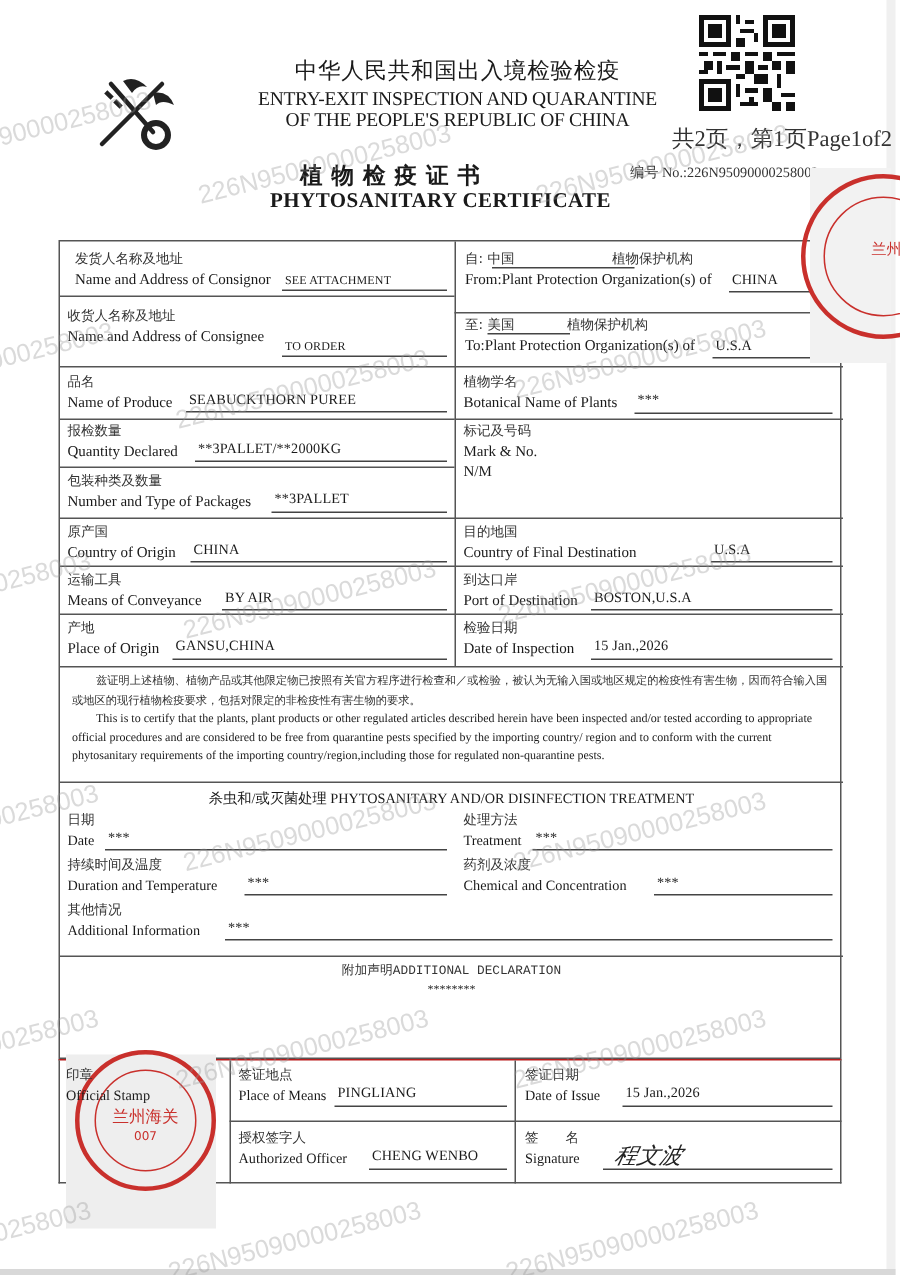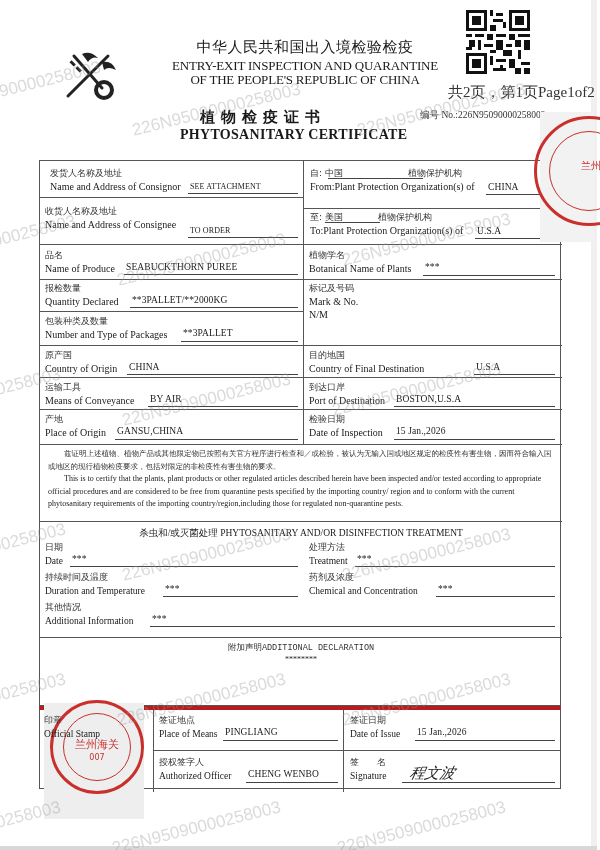--- a/index.html
+++ b/index.html
@@ -284,21 +284,21 @@
     </div>
     <div class="val" style="left:112px; top:453px;">***</div>
     <div class="uline" style="left:110px; width:405px; top:465px;"></div>
 
     <div class="cell" style="left:0; width:522px; top:480px; text-align:center; font-size:9.5px;">
       <span class="cn" style="display:inline; font-size:8.5px;font-family:Liberation Mono, monospace;">附加声明ADDITIONAL DECLARATION</span>
     </div>
     <div class="cell" style="left:0; width:522px; top:492px; text-align:center; font-size:8px;">********</div>
   </div>
 
-  <div class="bottom-table" style="border-top:4px solid #b91c1c;">
+  <div class="bottom-table" style="border-top:1px solid #b91c1c;">
     <div class="vline" style="left:113px; top:0; height:82px;"></div>
     <div class="vline" style="left:303px; top:0; height:82px;"></div>
     <div class="hline" style="left:113px; width:408px; top:40px;"></div>
 
     <div class="cell" style="left:4px; top:4px; z-index:3;">
       <span class="cn">印章</span>
       <span class="lbl" style="font-size:9.5px;">Official Stamp</span>
     </div>
 
     <div class="cell" style="left:119px; top:4px;">

